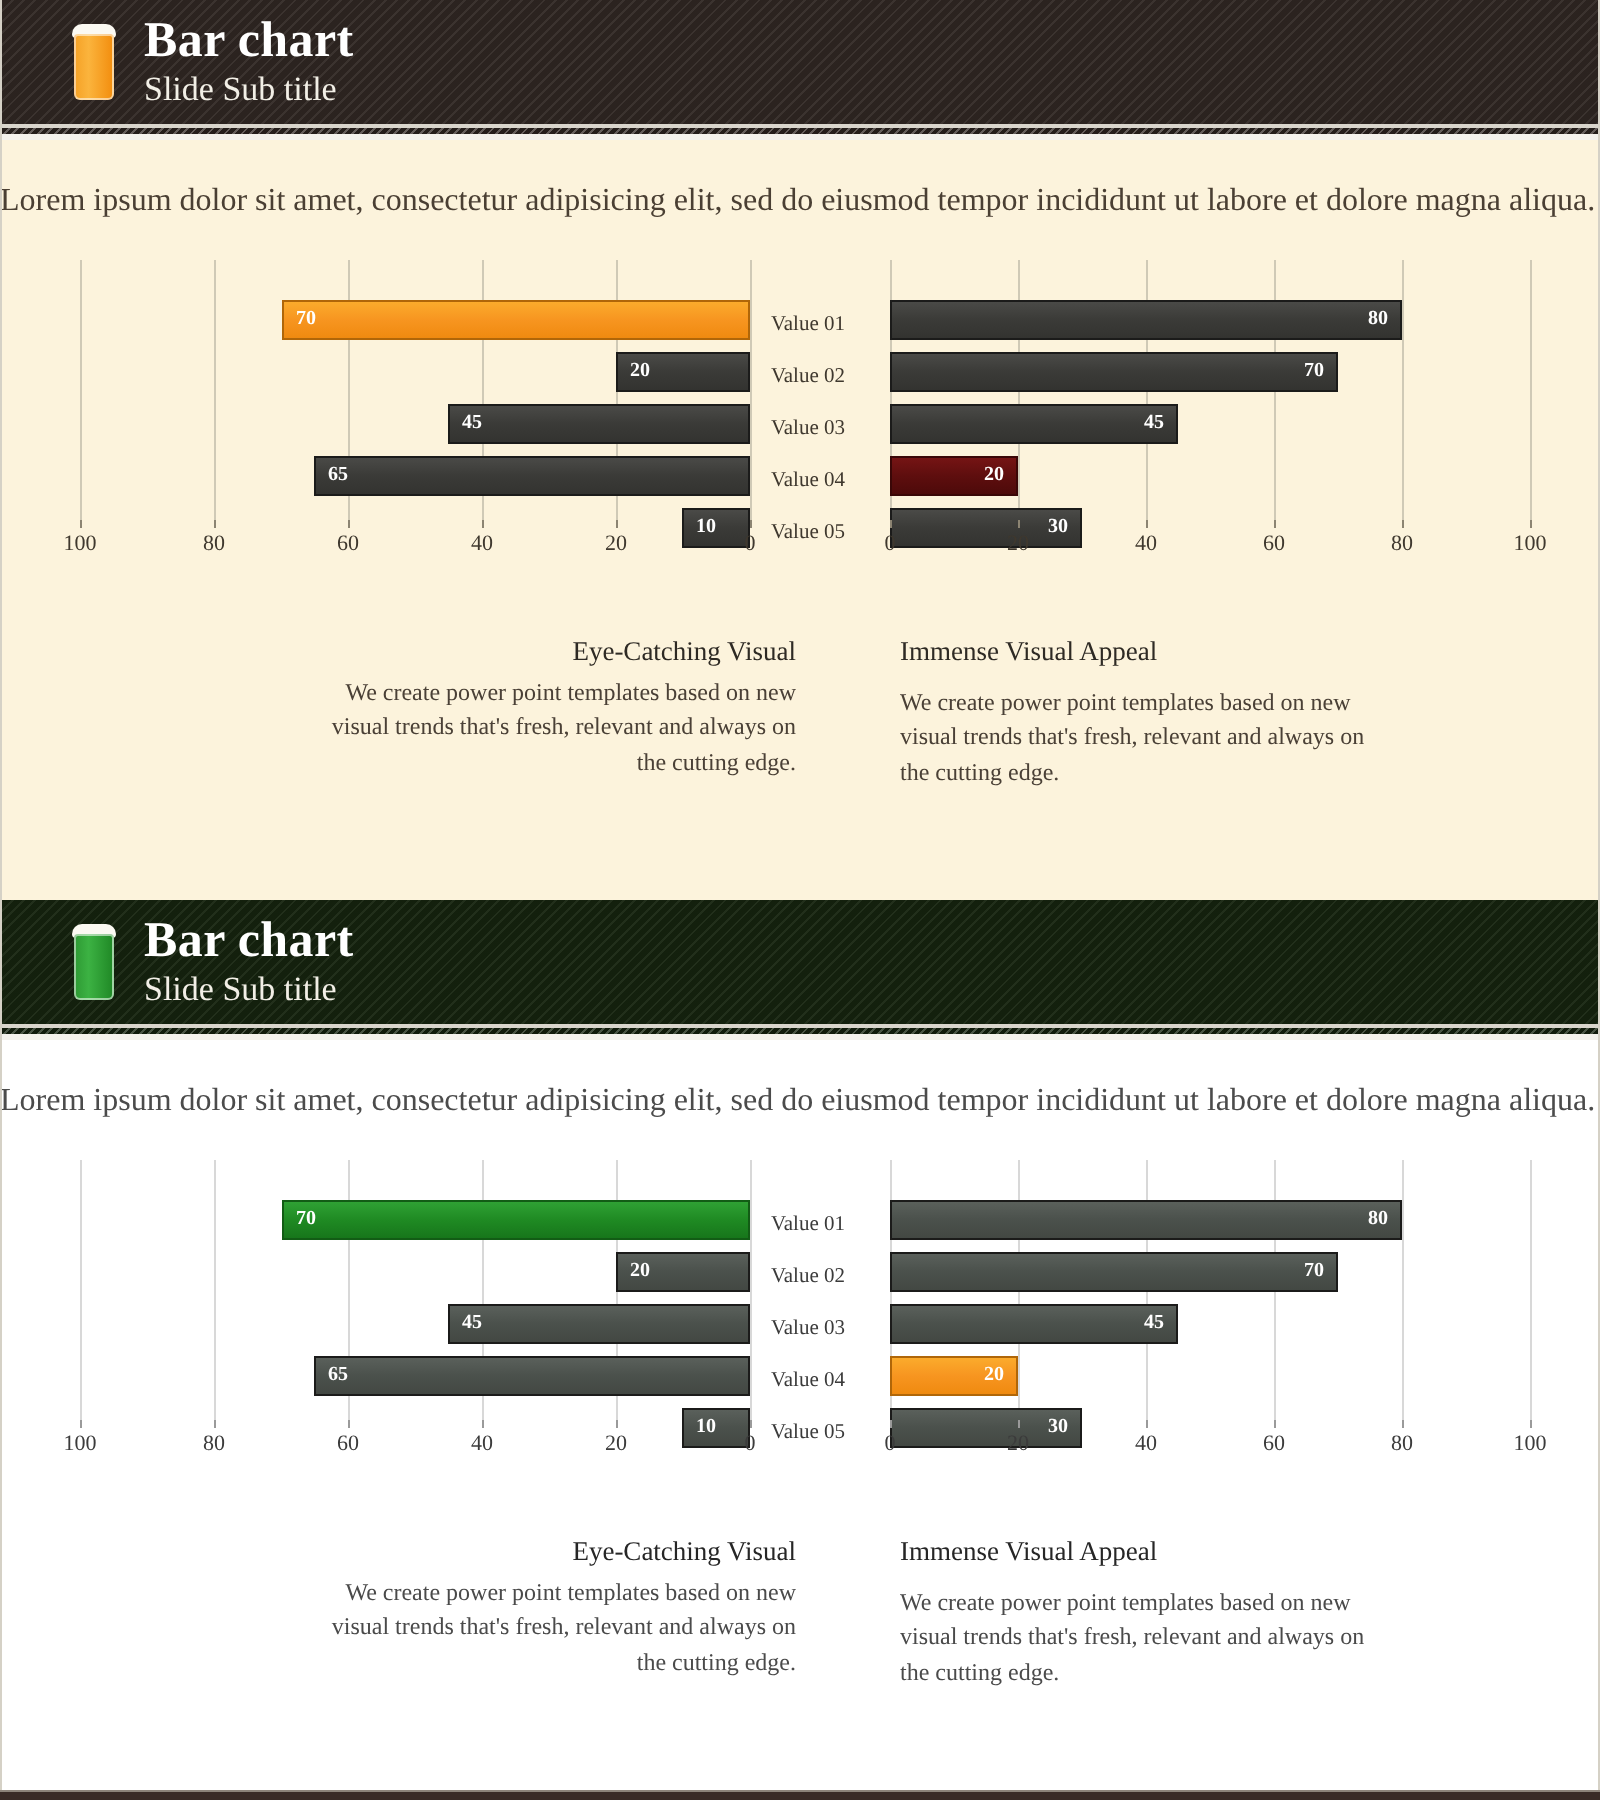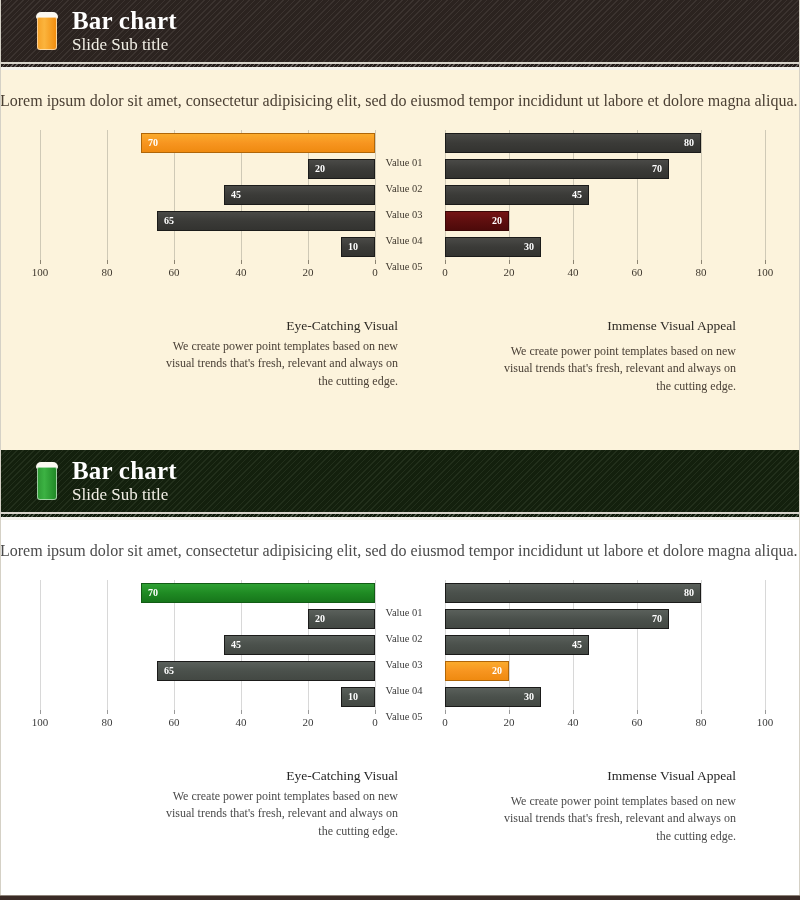--- a/index.html
+++ b/index.html
@@ -166,21 +166,21 @@
 
   .rows { position: absolute; inset: 0; }
   .row {
     position: absolute;
     height: 20px;
     left: 0; right: 0;
   }
 
   .bar {
     position: absolute;
-    top: 0;
+    top: 17px;
     height: 20px;
     border: 1px solid #1b1b1a;
     display: flex;
     align-items: center;
   }
   .bar-dark   { background: linear-gradient(to bottom,#4a4a47 0%,#3b3b38 48%,#333330 100%); }
   .slide-2 .bar-dark { background: linear-gradient(to bottom,#5a605b 0%,#4b514c 48%,#434843 100%); }
   .bar-orange { background: linear-gradient(to bottom,#fbab2c 0%,#f79520 50%,#ef8a10 100%); border-color:#b06608; }
   .bar-green  { background: linear-gradient(to bottom,#2fa134 0%,#1f8a23 50%,#17761b 100%); border-color:#125c15; }
   .bar-red    { background: linear-gradient(to bottom,#751414 0%,#5e0e0e 50%,#4d0a0a 100%); border-color:#3a0707; }
@@ -244,21 +244,21 @@
     margin-top: 28px;
     height: 90px;
     margin-left: 26px;
   }
   .caption {
     position: absolute;
     top: 0;
     width: 246px;
   }
   .caption-left  { left: 126px; text-align: right; }
-  .caption-right { left: 464px; text-align: right; }
+  .caption-right { left: 424px; text-align: left; }
 
   .caption-title {
     font-size: 13.5px;
     color: #2e2a24;
     margin-bottom: 6px;
   }
   .slide-2 .caption-title { color: #262626; }
   .caption-left .caption-title { margin-bottom: 4px; }
   .caption-right .caption-title { margin-bottom: 9px; }
 

